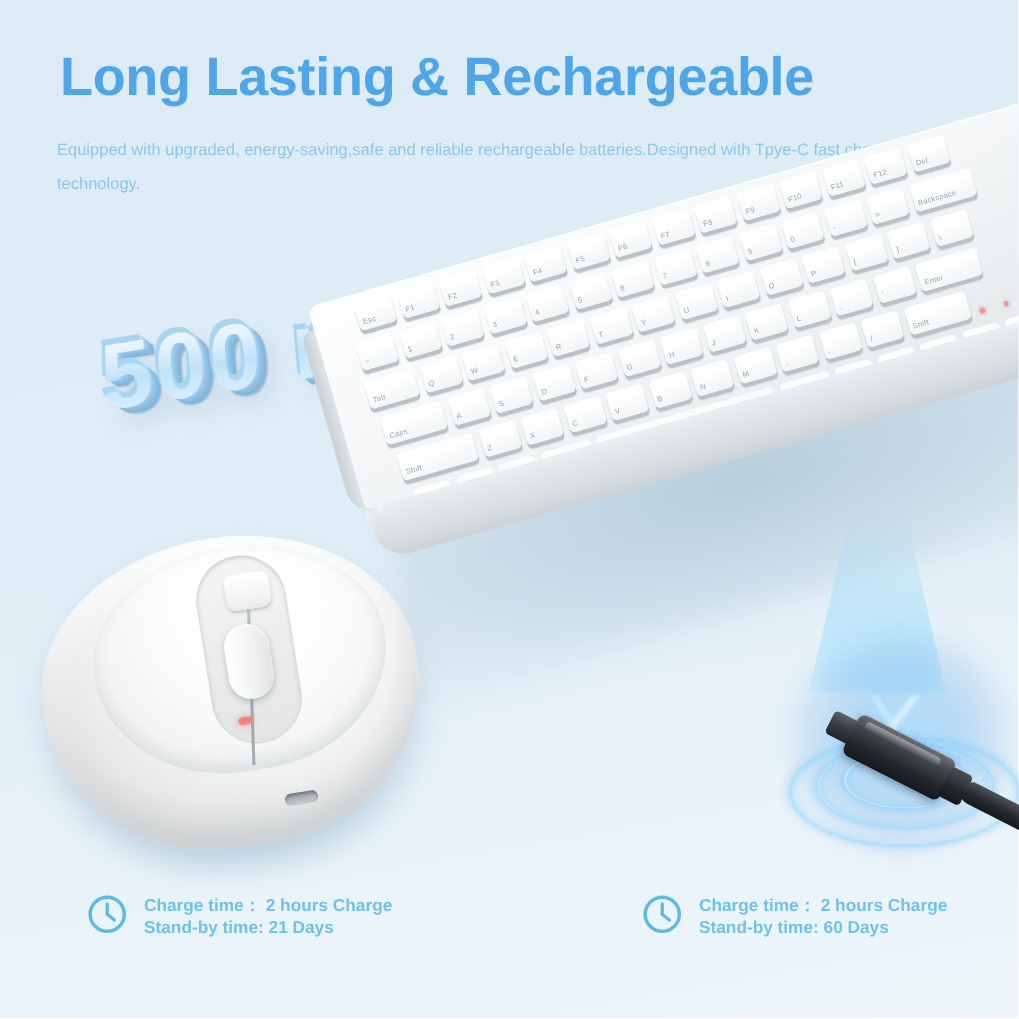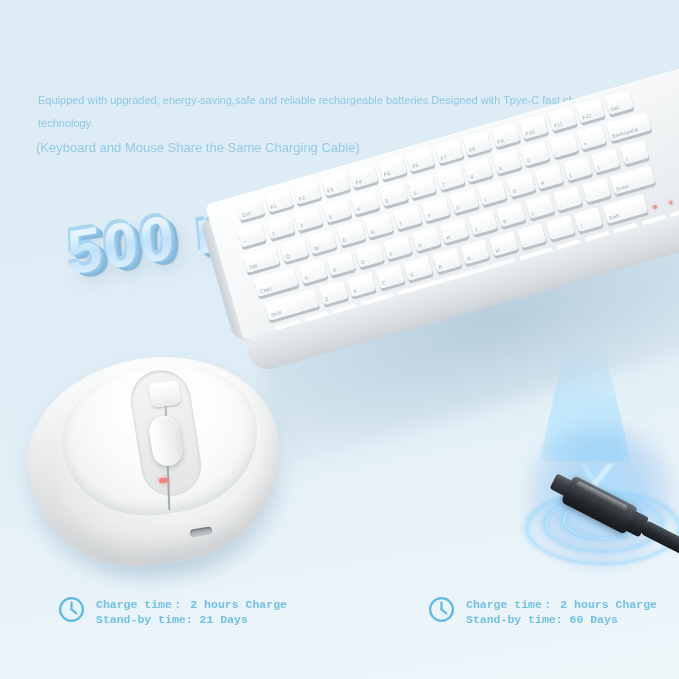--- a/index.html
+++ b/index.html
@@ -407,40 +407,39 @@
     box-shadow: inset 0 1.5px 2px rgba(90,100,110,0.7);
     transform: rotate(-9deg);
   }
 
   
   .badge {
     position: absolute;
     display: flex;
     align-items: center;
     gap: 11px;
-    font-family: Liberation Mono, monospace;
   }
   .badge.left  { left: 58px;  top: 596px; }
   .badge.right { left: 428px; top: 596px; }
   .clock-icon { flex: 0 0 auto; }
   .badge-lines {
     font-size: 11.5px;
     font-weight: bold;
     line-height: 15px;
     color: #72c1e5;
     white-space: nowrap;
   }
 </style>
 </head>
 <body>
 
 <div id="poster">
 
+  <div class="headline">Long Lasting &amp; Rechargeable</div>
   <div class="subcopy">Equipped with upgraded, energy-saving,safe and reliable rechargeable batteries.Designed with Tpye-C fast charging technology.</div>
-  <div class="subnote">(Keyboard and Mouse Share the Same Charging Cable)</div>
 
   <div class="mah-wrap">
     <div class="mah">500 mAh</div>
     <div class="mah-gloss">500 mAh</div>
   </div>
 
   <div class="kb-wrap">
     <div class="kb-shadow"></div>
     <div class="kb-front"></div>
     <div class="kb-left-bevel"></div>

